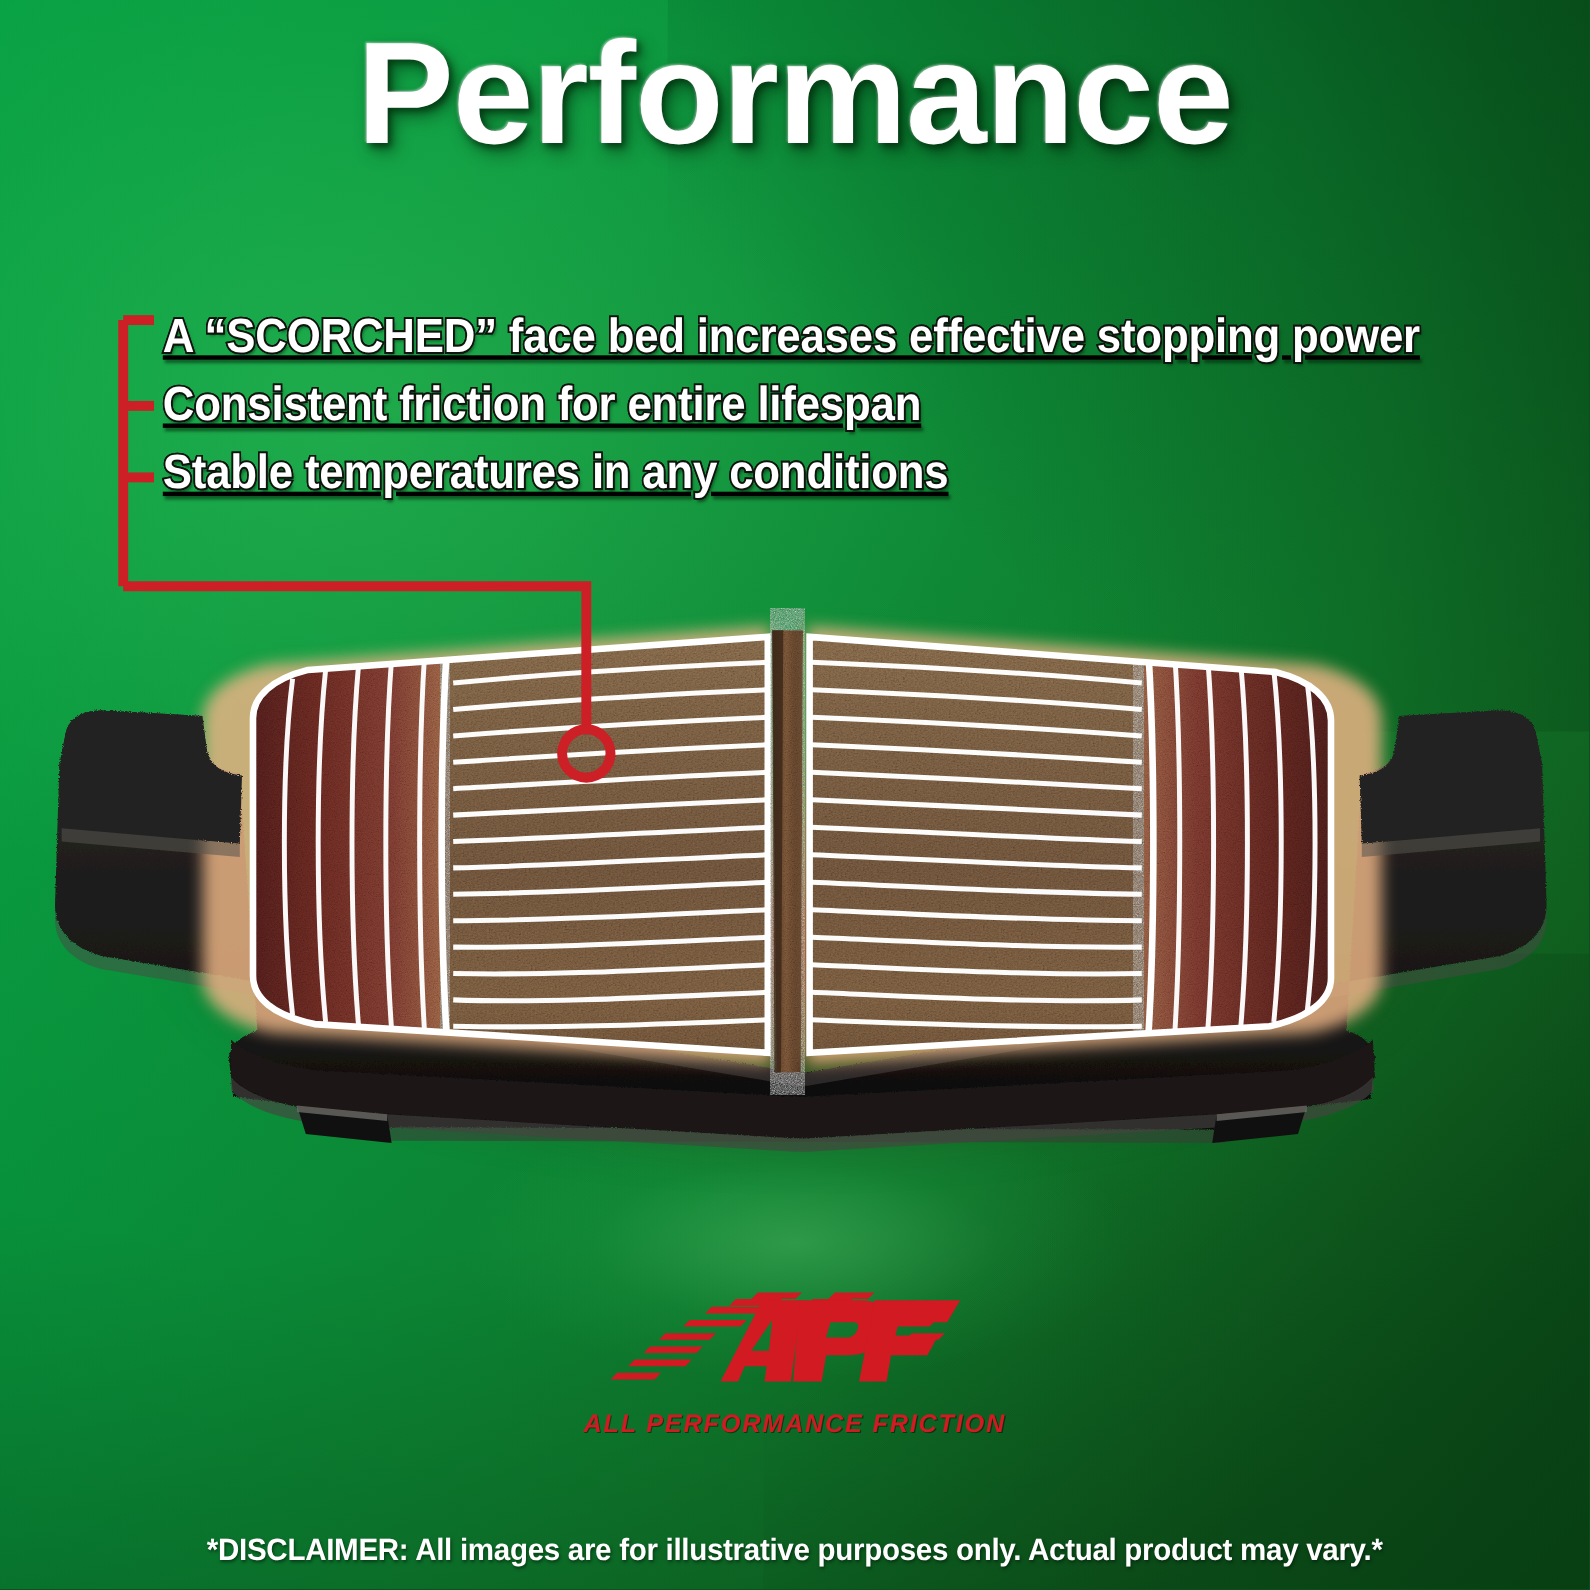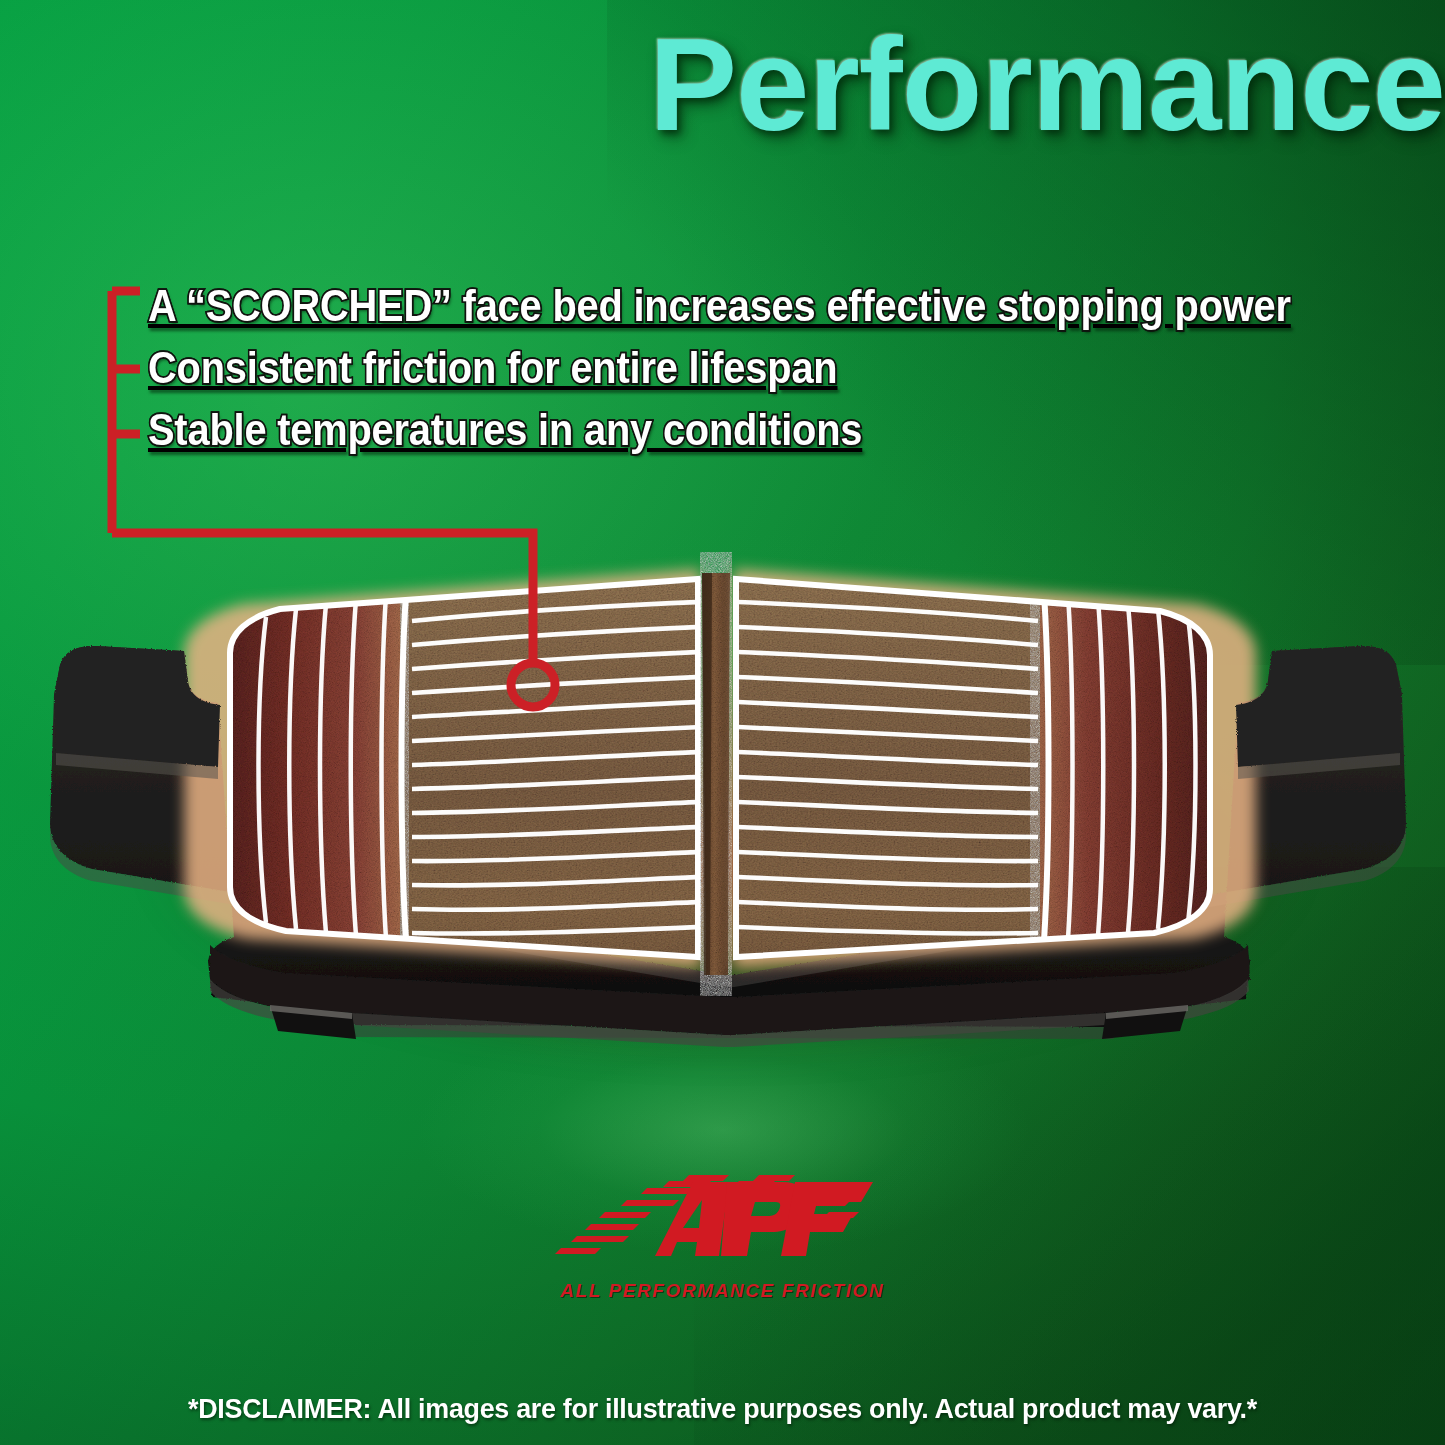--- a/index.html
+++ b/index.html
@@ -63,25 +63,25 @@
   }
   .bg-darkbot-right {
     position: absolute; right:0; bottom:0; width: 52%; height: 40%;
     background: linear-gradient(315deg, rgba(3,44,13,0.45) 0%, rgba(0,0,0,0) 70%);
   }
 
   
   .title {
     position: absolute;
     left: 0; right: 0; top: 18px;
-    text-align: right;
+    text-align: center;
     font-size: 132px;
     font-weight: bold;
     letter-spacing: -1px;
-    color: #5eead4;
+    color: #ffffff;
     line-height: 1.02;
     text-shadow:
        3px 4px 7px rgba(0,40,10,0.75),
        6px 8px 16px rgba(0,30,8,0.45),
       -1px -1px 2px rgba(255,255,255,0.6);
   }
 
   
   .bullets {
     position: absolute;
@@ -135,21 +135,21 @@
   
   .logo-wrap {
     position: absolute;
     left: 0; right: 0;
     top: 1172px;
     text-align: center;
   }
   .logo-mark { position: relative; display: inline-block; width: 360px; height: 100px; }
   .logo-tagline {
     margin-top: 4px;
-    font-size: 19px;
+    font-size: 23px;
     font-weight: bold;
     font-style: italic;
     letter-spacing: 1.6px;
     color: #d11a22;
     text-shadow: 1px 1px 0 rgba(0,0,0,0.45);
   }
 
   
   .disclaimer {
     position: absolute;

